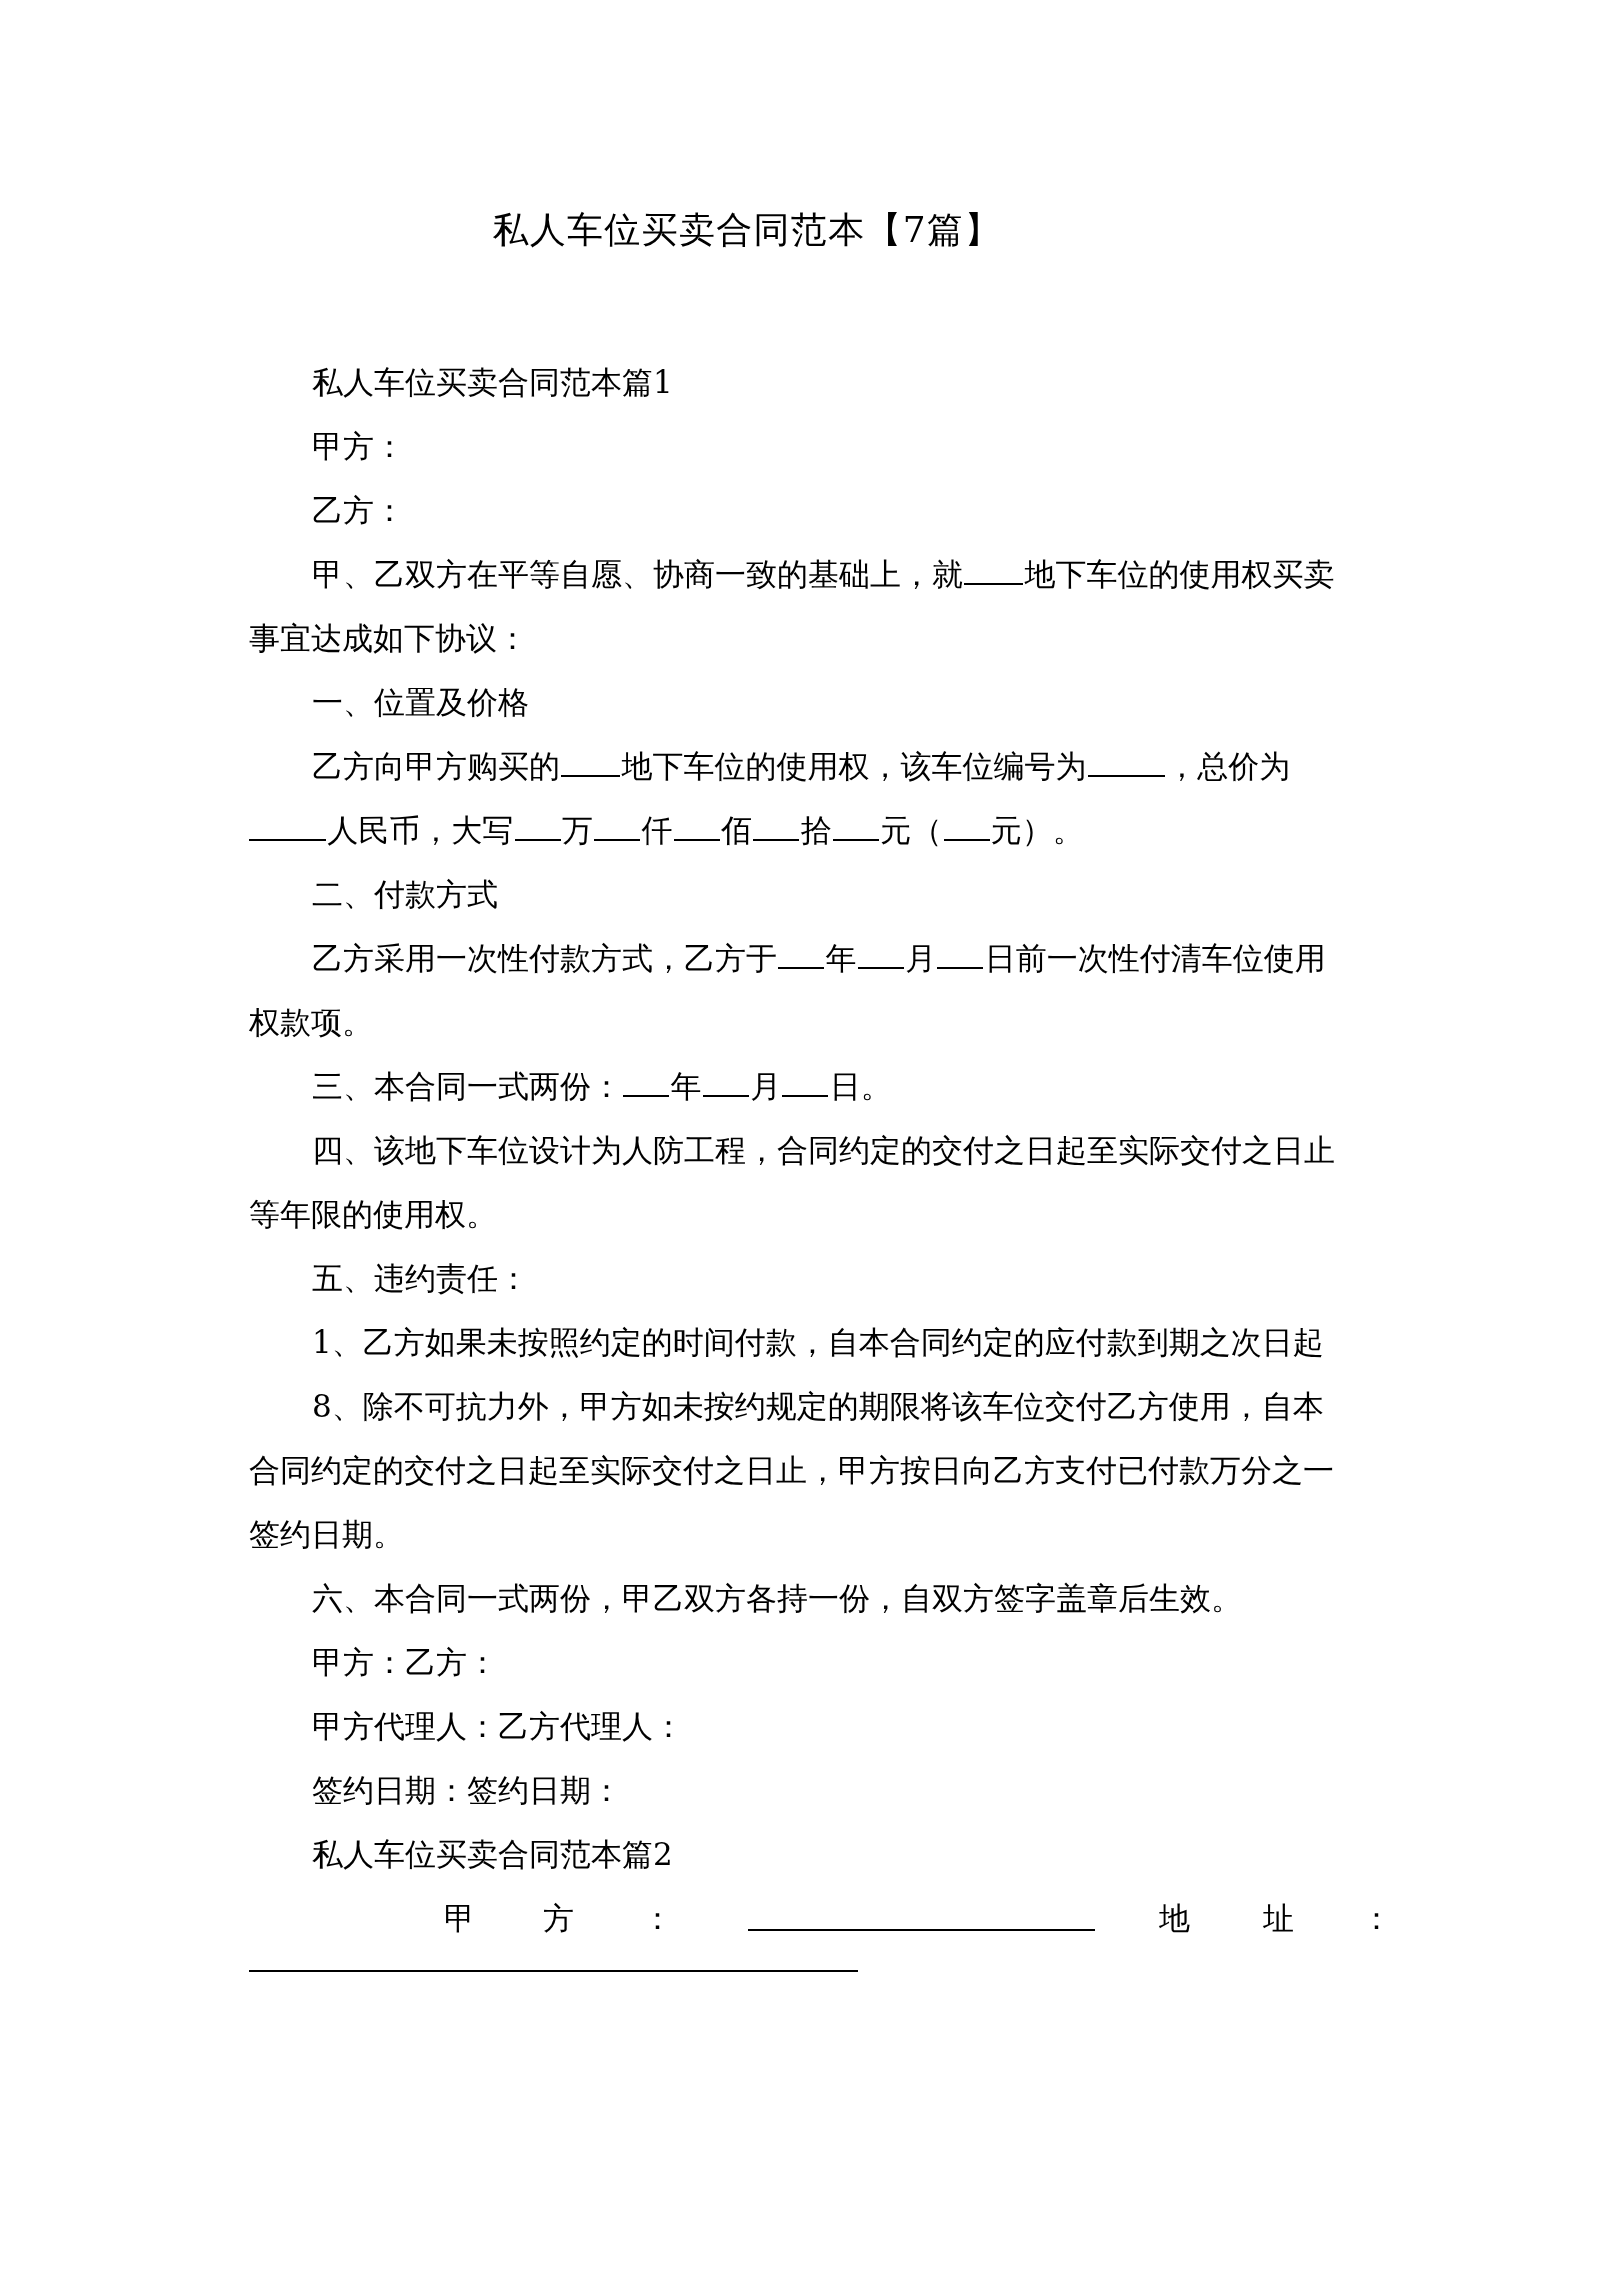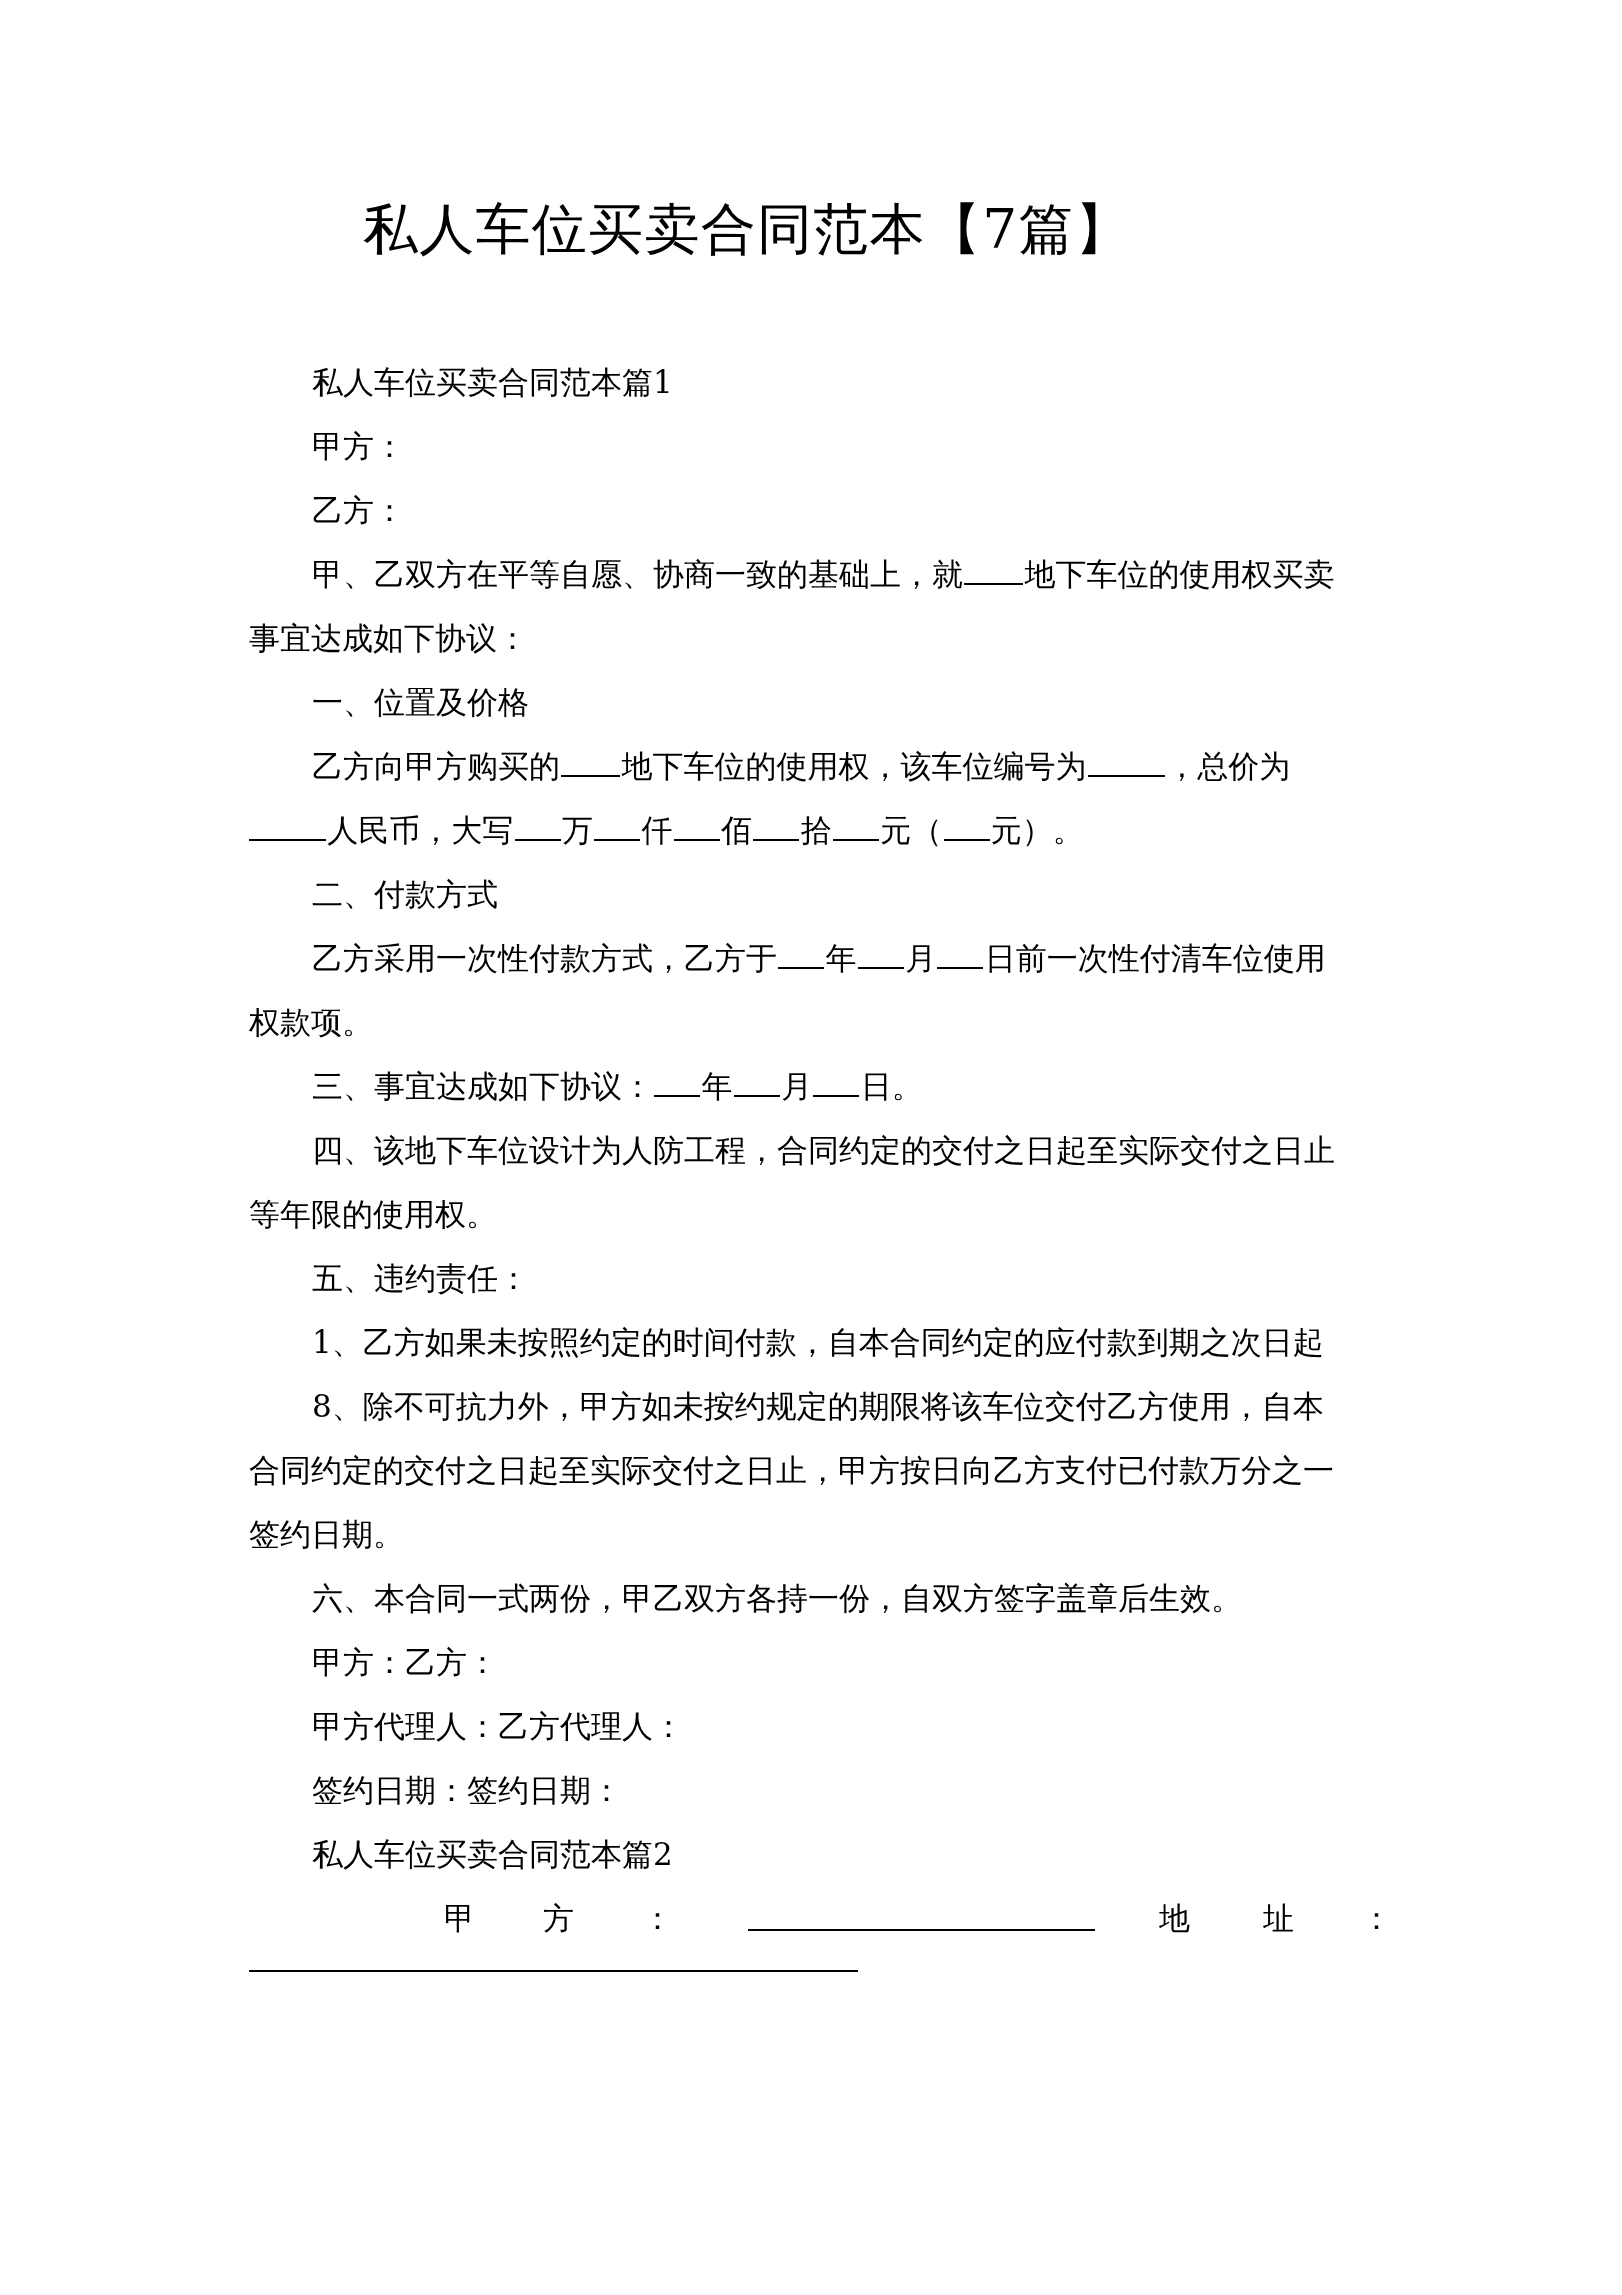--- a/index.html
+++ b/index.html
@@ -22,21 +22,21 @@
       width: 1623px;
       height: 2295px;
       background: #ffffff;
     }
     .title {
       position: absolute;
       left: 0;
       width: 1494px;
       top: 190px;
       text-align: center;
-      font-size: 55px;
+      font-size: 36px;
       line-height: 79px;
       letter-spacing: 1.3px;
       font-weight: normal;
       margin: 0;
     }
     .body {
       position: absolute;
       left: 249px;
       top: 350px;
       width: 1145px;
@@ -102,21 +102,21 @@
       <span class="blank b5" style="margin-left:0"></span><span>人民币，大写</span><span class="blank b3"></span><span>万</span><span class="blank b3"></span><span>仟</span><span class="blank b3"></span><span>佰</span><span class="blank b3"></span><span>拾</span><span class="blank b3"></span><span>元（</span><span class="blank b3"></span><span>元）。</span>
     </div>
 
     <div class="line indent">二、付款方式</div>
     <div class="line indent">
       <span>乙方采用一次性付款方式，乙方于</span><span class="blank b3"></span><span>年</span><span class="blank b3"></span><span>月</span><span class="blank b3"></span><span>日前一次性付清车位使用</span>
     </div>
     <div class="line">权款项。</div>
 
     <div class="line indent">
-      <span>三、事宜达成如下协议：</span><span class="blank b3"></span><span>年</span><span class="blank b3"></span><span>月</span><span class="blank b3"></span><span>日。</span>
+      <span>三、本合同一式两份：</span><span class="blank b3"></span><span>年</span><span class="blank b3"></span><span>月</span><span class="blank b3"></span><span>日。</span>
     </div>
 
     <div class="line indent">四、该地下车位设计为人防工程，合同约定的交付之日起至实际交付之日止</div>
     <div class="line">等年限的使用权。</div>
 
     <div class="line indent">五、违约责任：</div>
     <div class="line indent">1、乙方如果未按照约定的时间付款，自本合同约定的应付款到期之次日起</div>
     <div class="line indent">8、除不可抗力外，甲方如未按约规定的期限将该车位交付乙方使用，自本</div>
     <div class="line">合同约定的交付之日起至实际交付之日止，甲方按日向乙方支付已付款万分之一</div>
     <div class="line">签约日期。</div>

